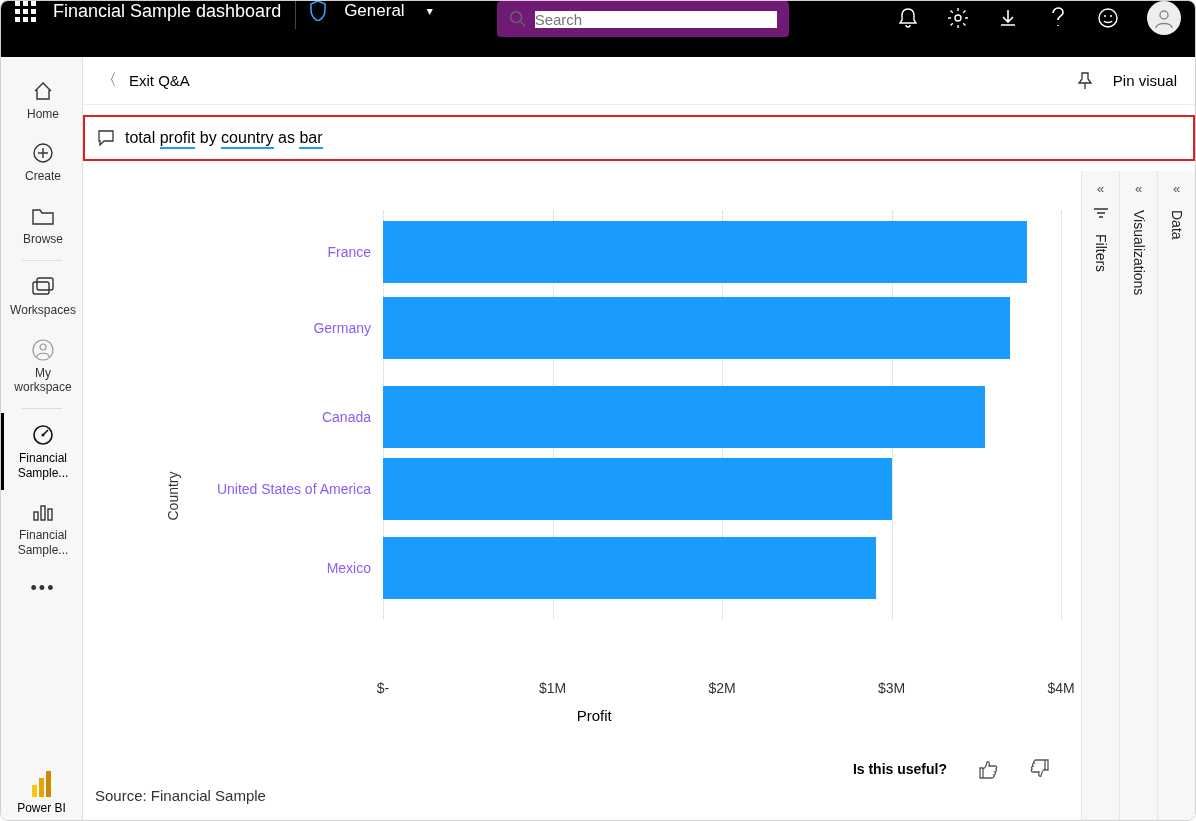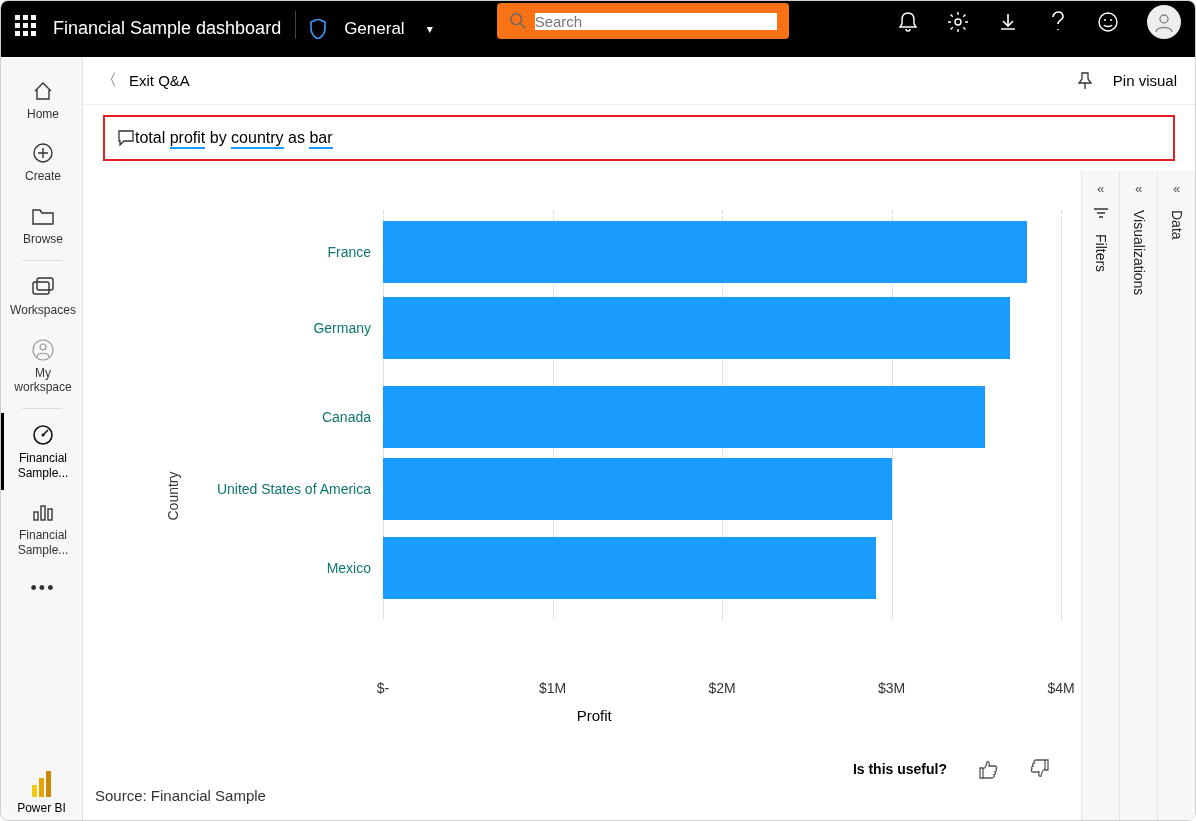--- a/index.html
+++ b/index.html
@@ -1,28 +1,28 @@
 <!DOCTYPE html>
 <html><head>
 <meta charset="utf-8">
 <style>
 * { box-sizing: border-box; margin: 0; padding: 0; font-family: "Segoe UI", -apple-system, sans-serif; }
 html, body { width: 1196px; height: 821px; overflow: hidden; background: #fff; }
 .app { width: 100%; height: 100%; display: flex; flex-direction: column; border: 1px solid #d0d0d0; border-radius: 8px; overflow: hidden; }
 
 
-.topbar { height: 56px; background: #000; display: flex; align-items: flex-end; padding: 18px 14px; gap: 14px; color: #fff; }
+.topbar { height: 56px; background: #000; display: flex; align-items: flex-start; padding: 0 14px; gap: 14px; color: #fff; }
 .waffle { width: 24px; height: 24px; display: grid; grid-template-columns: repeat(3,5px); grid-template-rows: repeat(3,5px); gap: 3px; cursor: pointer; }
 .waffle span { background: #fff; width: 5px; height: 5px; }
 .app-title { font-size: 18px; font-weight: 400; }
 .divider-v { width: 1px; height: 28px; background: #444; }
 .classification { display: flex; align-items: center; gap: 18px; font-size: 17px; cursor: pointer; }
 .shield-ico { width: 16px; height: 20px; }
 .chev { font-size: 12px; margin-left: 4px; }
-.searchbox { margin-left: 50px; width: 292px; height: 36px; background: #f97316; border-radius: 4px; display: flex; align-items: center; padding: 0 12px; gap: 8px; color: #555; }
+.searchbox { margin-left: 50px; width: 292px; height: 36px; background: #701a75; border-radius: 4px; display: flex; align-items: center; padding: 0 12px; gap: 8px; color: #555; }
 .searchbox input { border: none; outline: none; font-size: 15px; flex: 1; color: #333; }
 .topbar-right { margin-left: auto; display: flex; align-items: center; gap: 28px; }
 .top-icon { width: 22px; height: 22px; cursor: pointer; display: flex; align-items: center; justify-content: center; }
 .avatar { width: 34px; height: 34px; background: #eee; border-radius: 50%; display: flex; align-items: center; justify-content: center; }
 
 
 .body { flex: 1; display: flex; overflow: hidden; }
 
 
 .leftnav { width: 82px; background: #f7f7f7; border-right: 1px solid #e0e0e0; display: flex; flex-direction: column; align-items: center; padding-top: 12px; }
@@ -37,34 +37,34 @@
 .pbi-logo .b1 { left: 0; height: 12px; background: #f2c811; }
 .pbi-logo .b2 { left: 7px; height: 19px; background: #e6a400; }
 .pbi-logo .b3 { left: 14px; height: 26px; background: #d08700; }
 
 
 .center { flex: 1; display: flex; flex-direction: column; background: #fff; }
 .crumbbar { height: 48px; display: flex; align-items: center; padding: 0 18px; gap: 12px; border-bottom: 1px solid #eee; font-size: 15px; }
 .crumbbar .back { font-size: 16px; cursor: pointer; color: #555; }
 .pinvis { margin-left: auto; display: flex; align-items: center; gap: 20px; cursor: pointer; font-size: 15px; }
 
-.qnabar { margin: 10px 20px; border: 2.5px solid #e02020; display: flex; align-items: center; padding: 10px 12px; font-size: 16px; height: 46px; }
+.qnabar { margin: 10px 0; border: 2.5px solid #e02020; display: flex; align-items: center; padding: 10px 12px; gap: 10px; font-size: 16px; height: 46px; }
 .qnabar .bubble { width: 18px; height: 18px; }
 .qna-text span.u { border-bottom: 2px solid #1a9cff; padding-bottom: 1px; }
 
 .chartwrap { flex: 1; display: flex; }
 .chartarea { flex: 1; position: relative; padding: 40px 10px 30px 10px; }
 
 .ylabel { position: absolute; left: 90px; top: 50%; transform: translate(-50%,-50%) rotate(-90deg); font-size: 14px; color: #333; }
 .bars { position: absolute; left: 300px; right: 20px; top: 50px; bottom: 150px; }
 .grid { position: absolute; inset: 0; }
 .gridline { position: absolute; top: -10px; bottom: -20px; border-left: 1px dotted #ccc; }
 .bar-row { position: absolute; left: 0; height: 62px; display: flex; align-items: center; }
 .bar { background: #1a9cff; height: 100%; }
-.bar-label { position: absolute; right: 100%; margin-right: 12px; width: 280px; text-align: right; font-size: 14px; color: #0f766e; top: 50%; transform: translateY(-50%); }
+.bar-label { position: absolute; right: 100%; margin-right: 12px; width: 280px; text-align: right; font-size: 14px; color: #8b5cf6; top: 50%; transform: translateY(-50%); }
 .xlabels { position: absolute; left: 300px; right: 20px; bottom: 120px; height: 20px; }
 .xlabel { position: absolute; font-size: 14px; color: #333; transform: translateX(-50%); }
 .xaxis-title { position: absolute; bottom: 96px; left: 50%; transform: translateX(-15%); font-size: 15px; }
 .source { position: absolute; left: 12px; bottom: 16px; font-size: 15px; color: #333; }
 .useful { position: absolute; right: 30px; bottom: 40px; display: flex; align-items: center; gap: 30px; font-size: 14px; font-weight: bold; }
 .useful .thumb { width: 22px; height: 22px; cursor: pointer; }
 
 
 .panes { display: flex; }
 .pane { width: 38px; border-left: 1px solid #e6e6e6; background: #f7f7f7; display: flex; flex-direction: column; align-items: center; padding-top: 10px; gap: 10px; cursor: pointer; }

